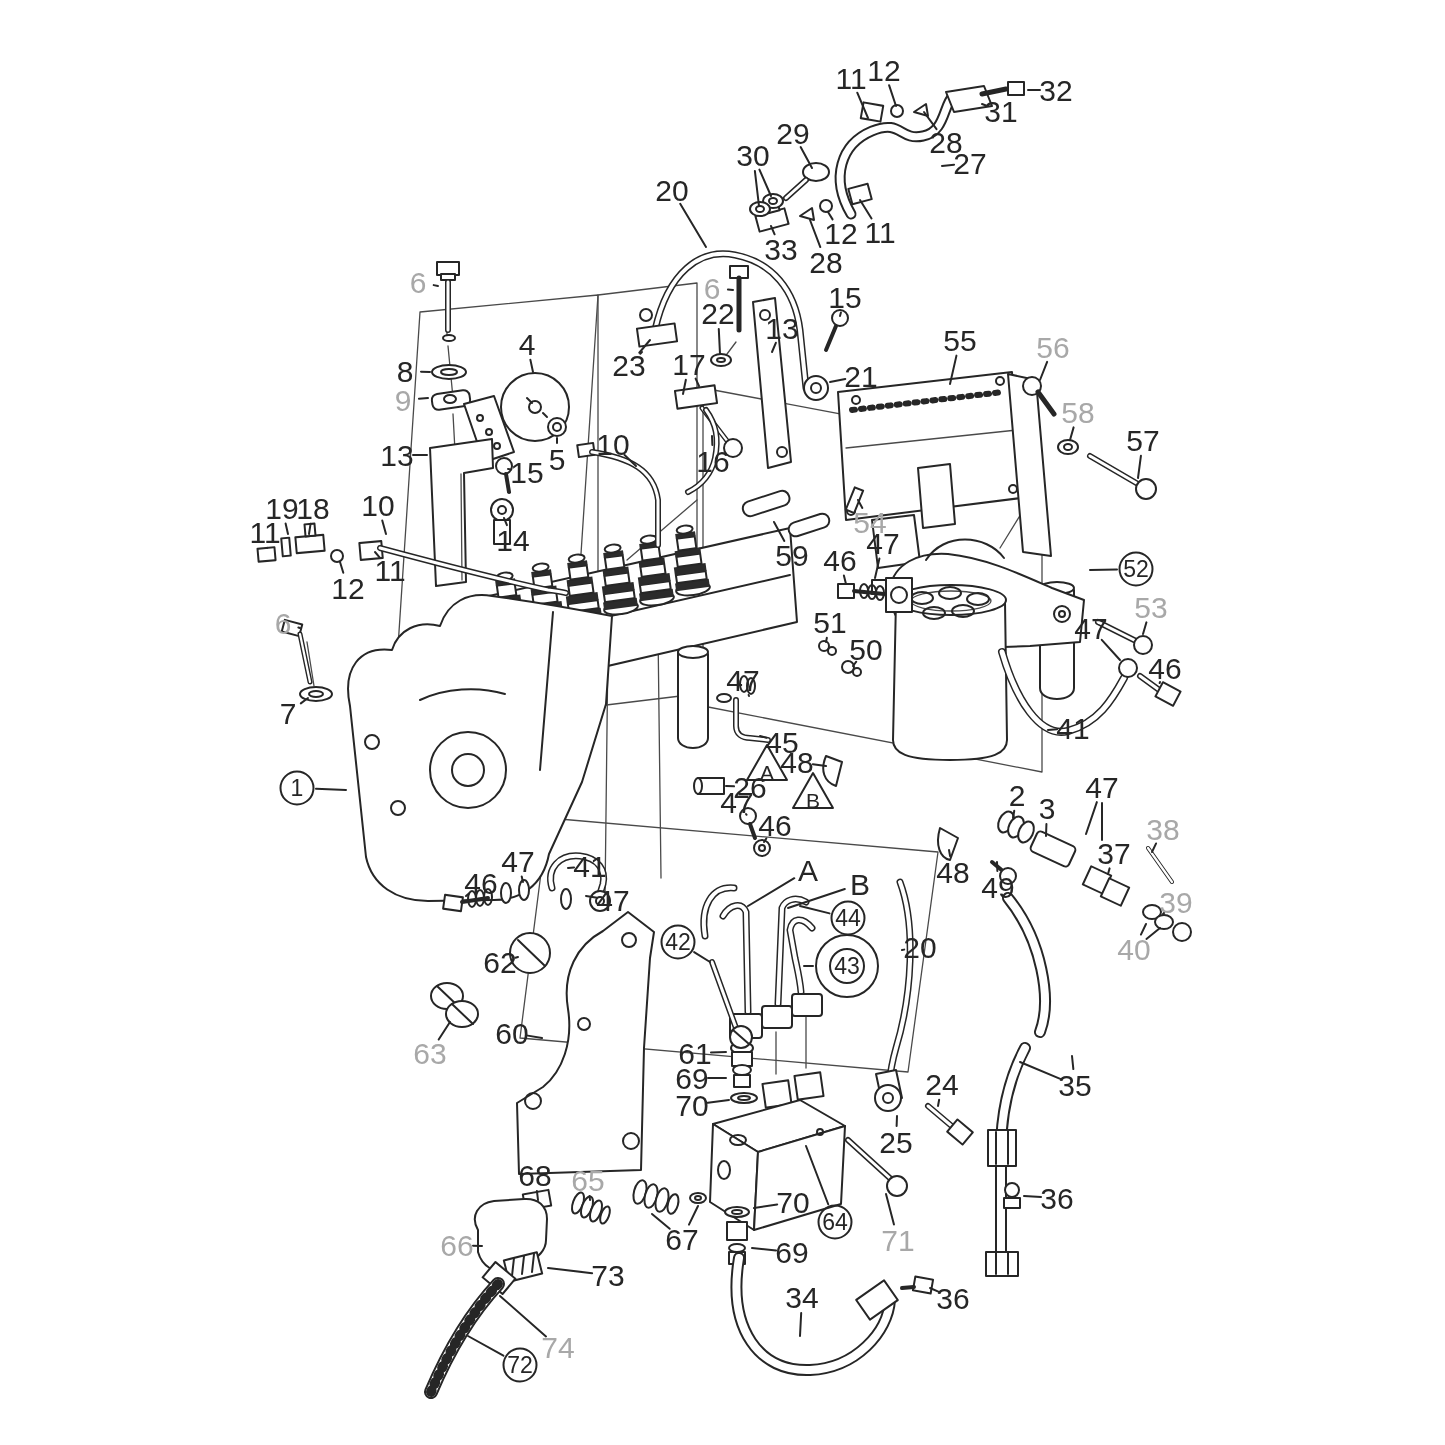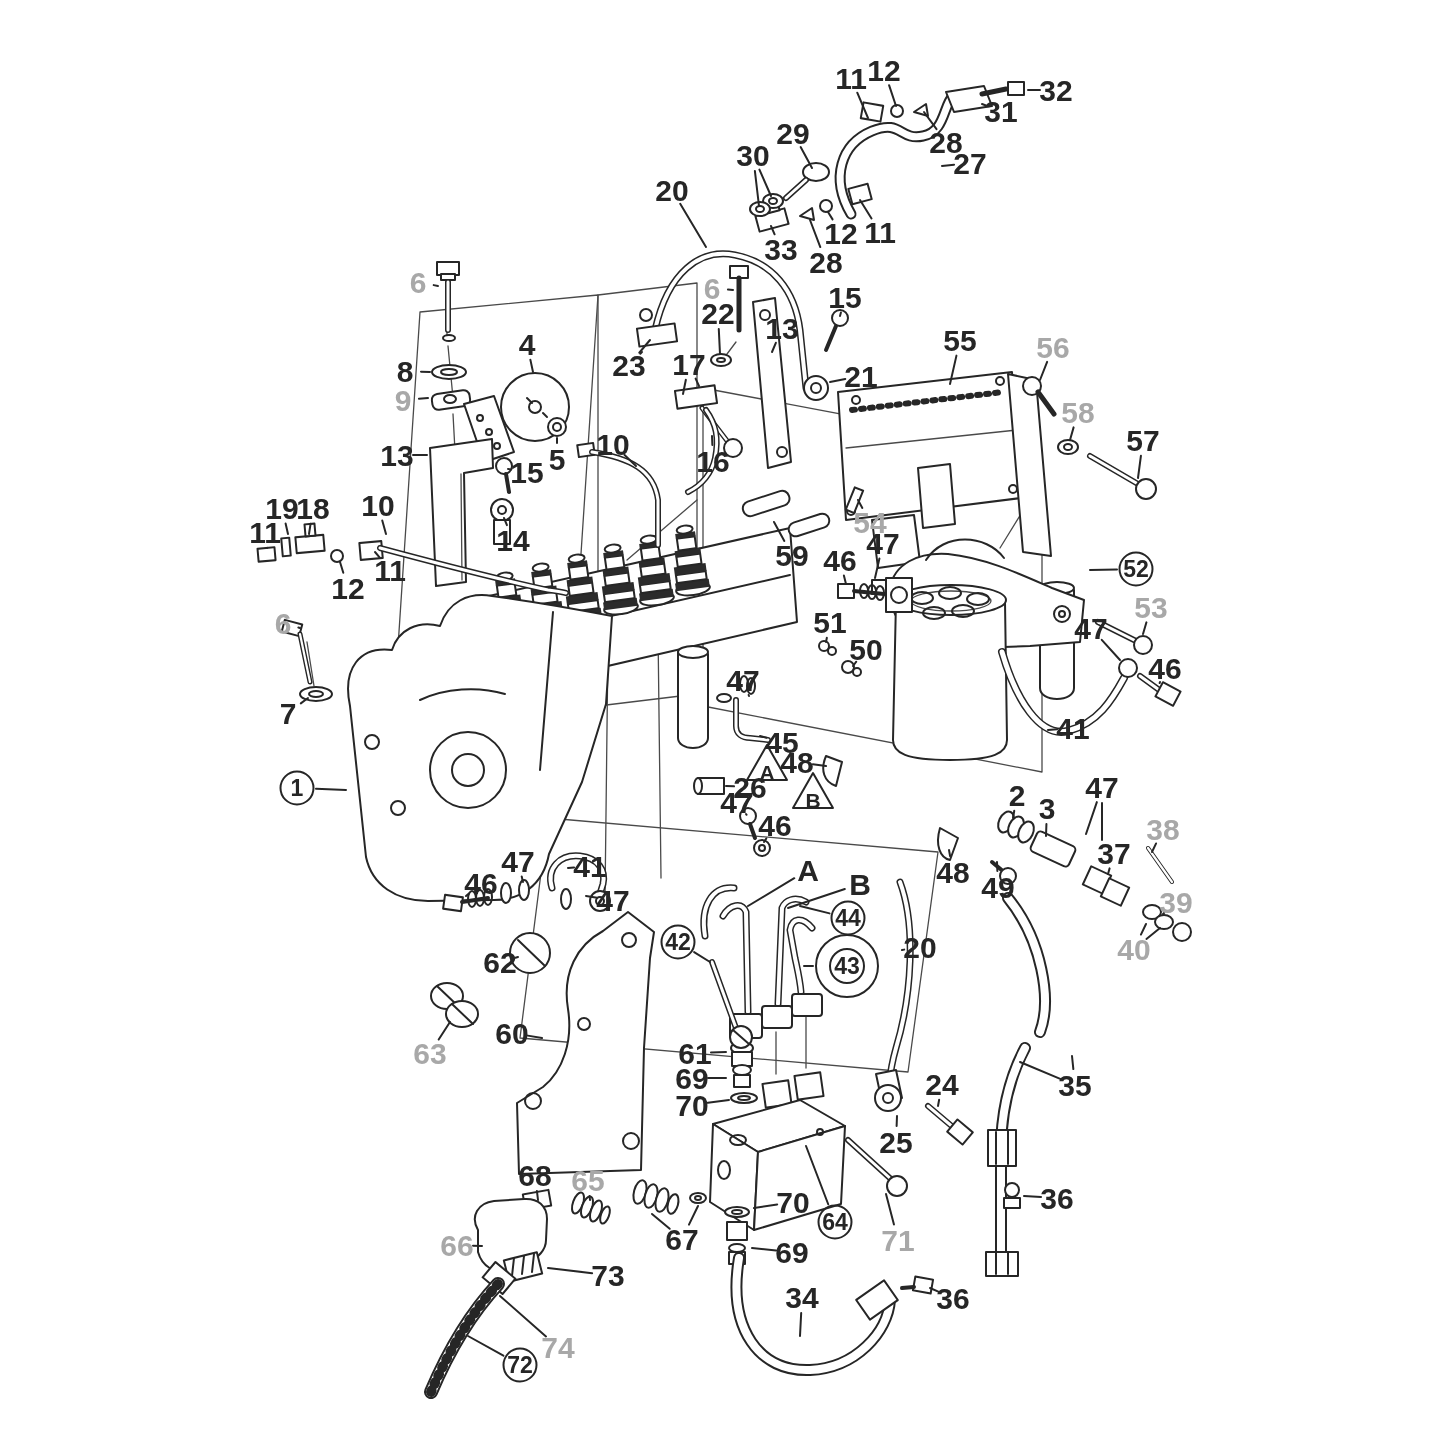--- a/index.html
+++ b/index.html
@@ -1,16 +1,16 @@
 <!DOCTYPE html>
 <html><head>
 <meta charset="utf-8">
 <style>
   html,body{margin:0;padding:0;background:#ffffff;}
-  .stage{width:1363px;height:1445px;position:relative;background:#fff;overflow:hidden;font-weight:bold;}
+  .stage{width:1363px;height:1445px;position:relative;background:#fff;overflow:hidden;}
   svg{display:block}
   
   path,line,polygon,polyline,circle,ellipse,rect{fill:none;stroke:#262626;stroke-width:2;stroke-linecap:round;stroke-linejoin:round;}
   .fw{fill:#ffffff;}
   .fd{fill:#2b2b2b;stroke:none;}
   .thin{stroke-width:1.3;stroke:#4a4a4a;}
   .t14{stroke-width:14}.t12{stroke-width:12}.t11{stroke-width:11}.t8{stroke-width:8}.t7{stroke-width:7}.t6{stroke-width:6}.t5{stroke-width:5}.t4{stroke-width:4}
   .t10w{stroke:#fff;stroke-width:10}.t8w{stroke:#fff;stroke-width:8}.t7w{stroke:#fff;stroke-width:7}
   .t5w{stroke:#fff;stroke-width:5}.t4w{stroke:#fff;stroke-width:4}.t3w{stroke:#fff;stroke-width:3}.t2w{stroke:#fff;stroke-width:2.2}
   .braid{stroke-width:10;stroke-dasharray:2 7}

